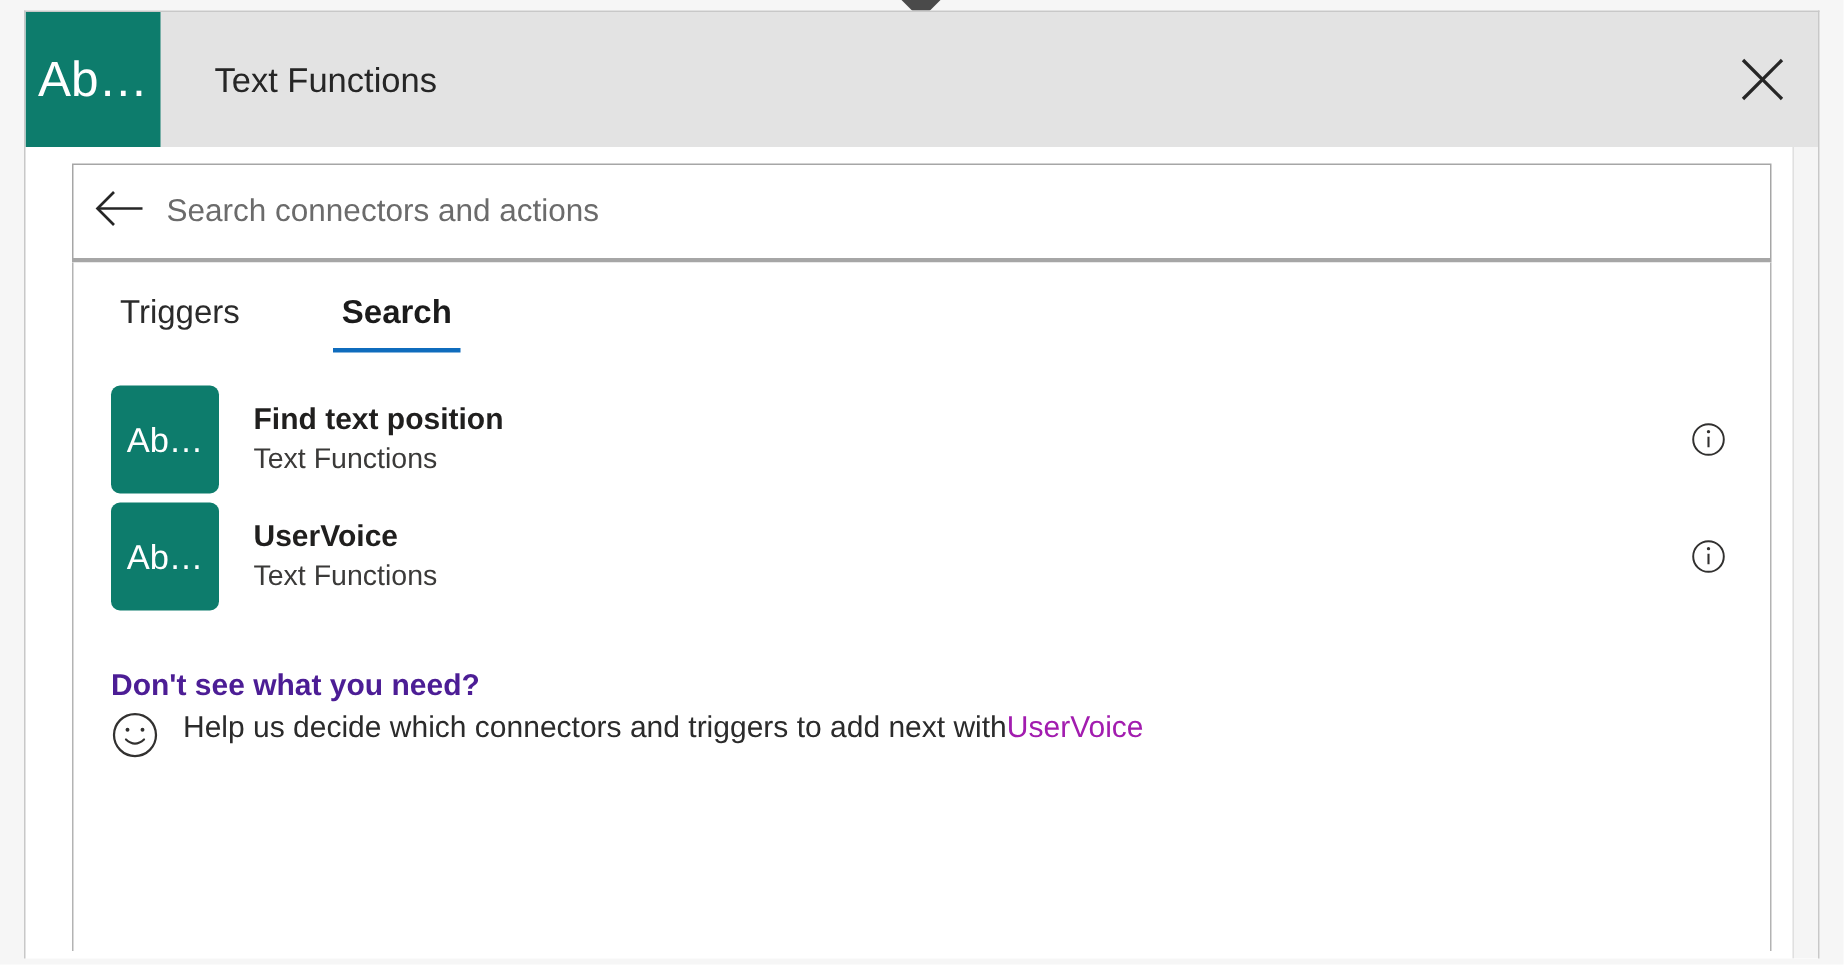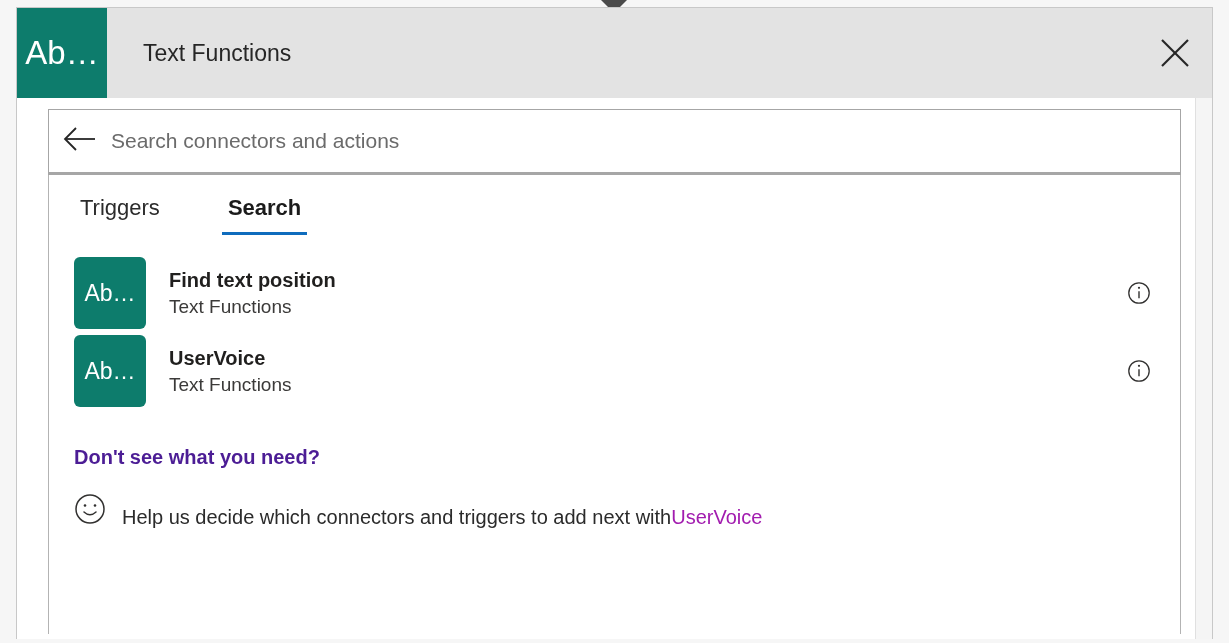--- a/index.html
+++ b/index.html
@@ -202,22 +202,22 @@
 
   
   .footer-block { padding: 36px 25px 0 25px; }
   .footer-title {
     font-size: 20px;
     font-weight: bold;
     color: #4c1d95;
   }
   .footer-line {
     display: flex;
-    align-items: flex-end;
-    margin-top: 24px;
+    align-items: flex-start;
+    margin-top: 5px;
   }
   .smiley { flex: 0 0 auto; margin-right: 16px; }
   .footer-text {
     font-size: 20px;
     color: #2b2b2b;
   }
   .footer-link {
     color: #a21caf;
     text-decoration: none;
     cursor: pointer;

